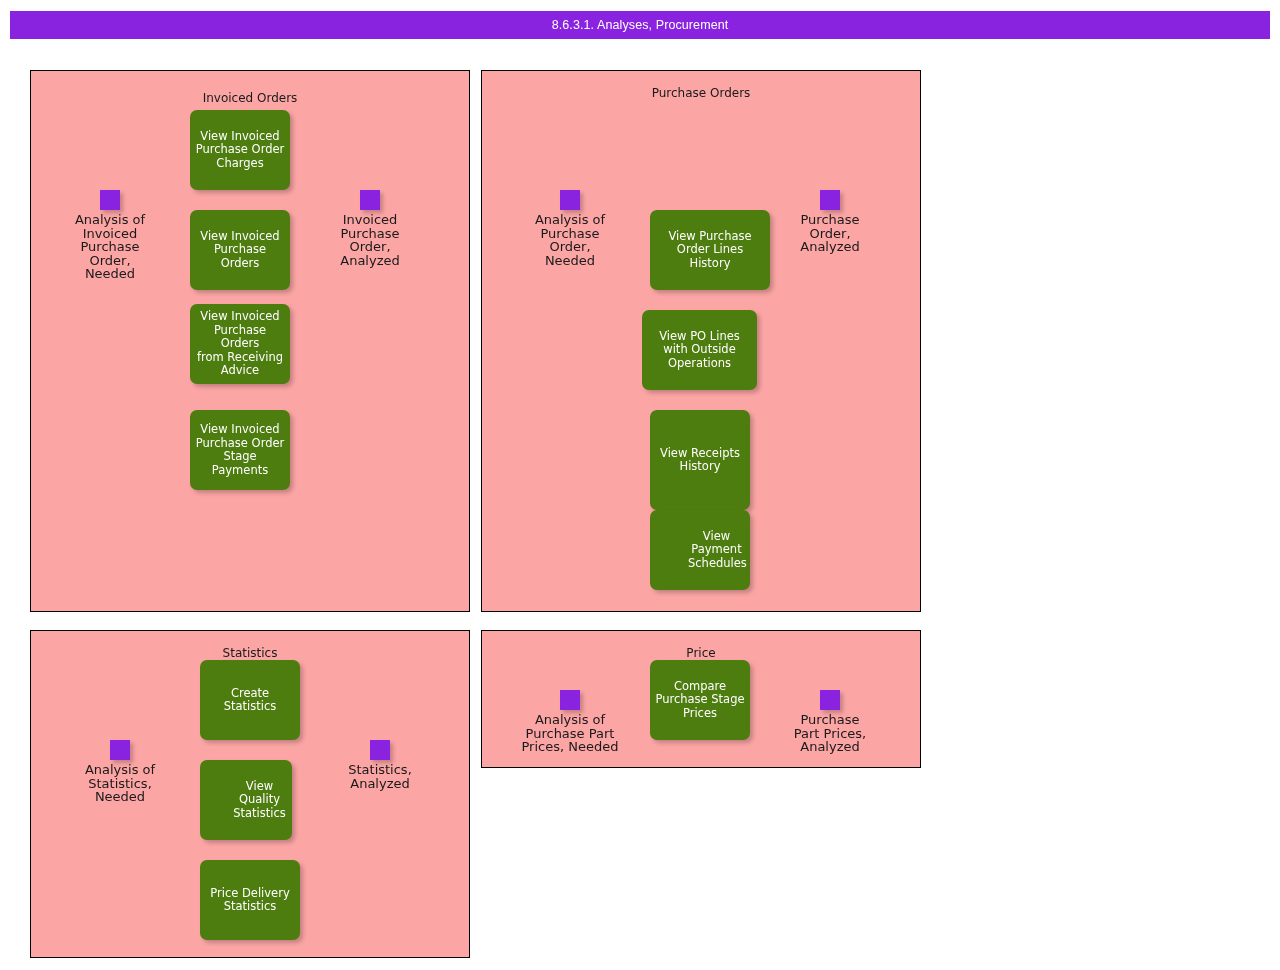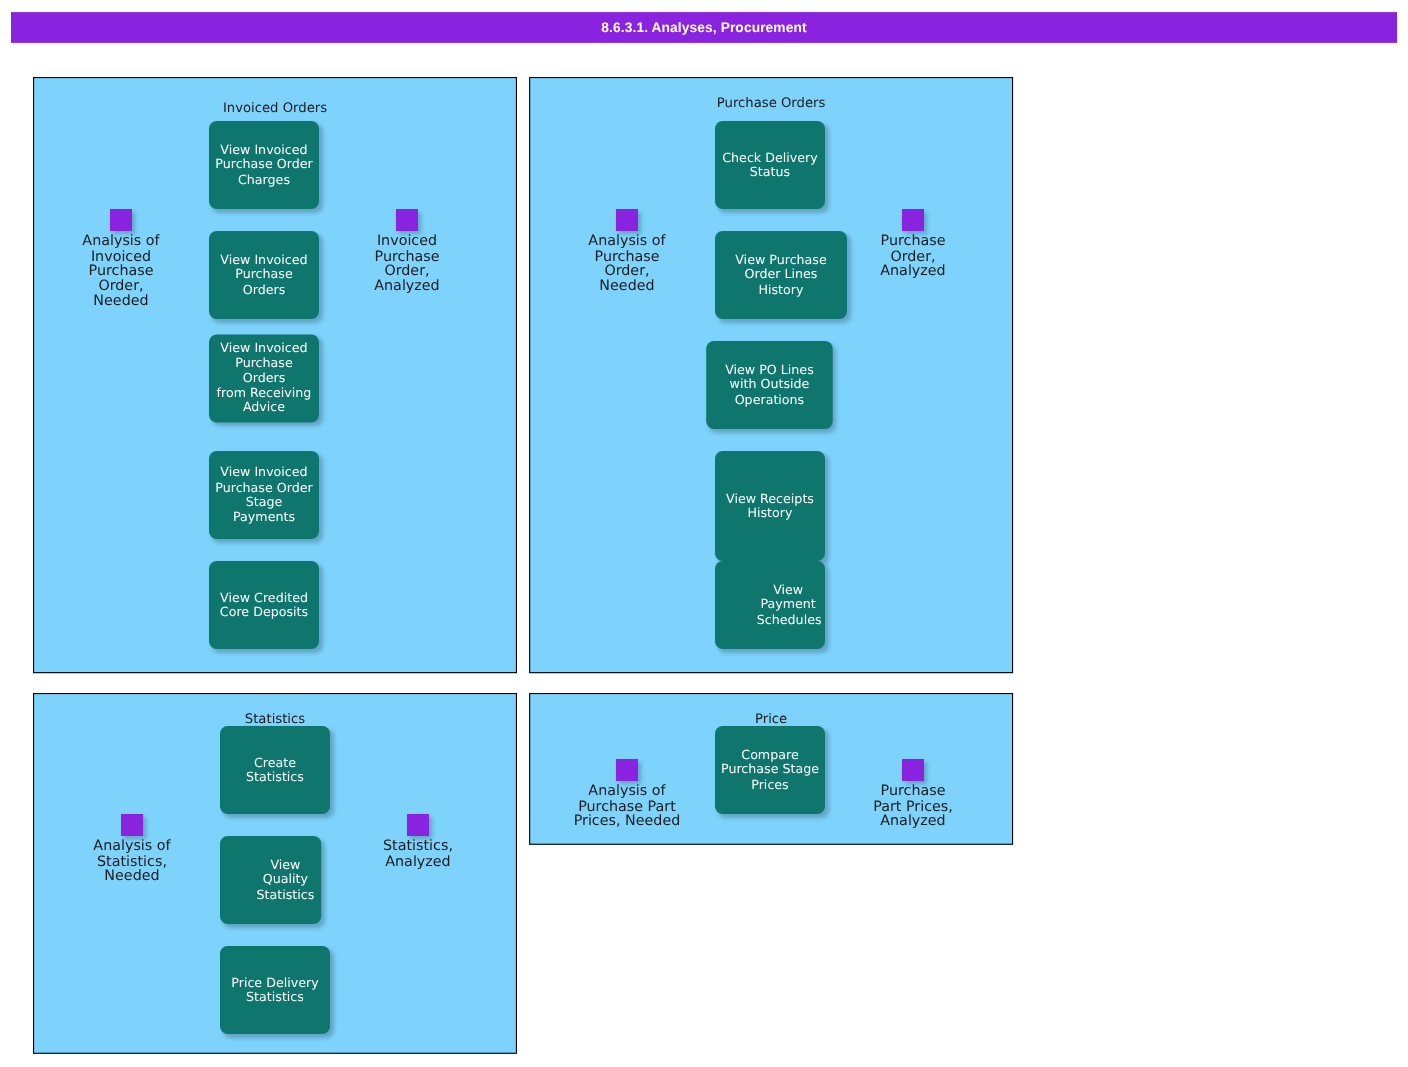--- a/index.html
+++ b/index.html
@@ -16,46 +16,46 @@
   .titlebar {
     position: absolute;
     left: 10px; top: 11px;
     width: 1260px; height: 28px;
     background: #8A23E0;
     display: flex; align-items: center; justify-content: center;
   }
   .titlebar .title-text {
     color: #ffffff;
     font-size: 12.5px;
-    font-weight: bold;
+    font-weight: normal;
     letter-spacing: .1px;
     font-family: "Liberation Sans", sans-serif;
   }
 
   
   .panel {
     position: absolute;
-    background: #7dd3fc;
+    background: #fca5a5;
     border: 1.4px solid #000000;
     padding-left: 20px;
   }
   .panel-title {
     position: absolute;
     top: 20px; left: 0; right: 0;
     text-align: center;
     font-size: 12px;
     color: #1a1a1a;
     font-family: "DejaVu Sans", sans-serif;
   }
   .panel-title.offset-title { top: 15px; }
 
   
   .proc {
     position: absolute;
-    background: #0f766e;
+    background: #4d7c0f;
     border-radius: 7px;
     color: #ffffff;
     font-size: 11.5px;
     line-height: 13.5px;
     text-align: center;
     display: flex; align-items: center; justify-content: center;
     padding: 2px 5px;
     box-shadow: 3px 3px 4px rgba(0,0,0,0.22);
     font-family: "DejaVu Sans", sans-serif;
   }
@@ -171,45 +171,37 @@
     <span style="white-space:pre-line;">View Invoiced
 Purchase Orders
 from Receiving
 Advice</span>
   </div>
   <div class="proc" style="left:190px; top:410px; width:100px; height:80px;">
     <span style="white-space:pre-line;">View Invoiced
 Purchase Order
 Stage Payments</span>
   </div>
-  <div class="proc" style="left:190px; top:510px; width:100px; height:80px;">
-    <span style="white-space:pre-line;">View Credited
-Core Deposits</span>
-  </div>
 
   <div class="evt" style="left:360px; top:190px;"></div>
   <div class="evt-label" style="left:310px; top:213px; width:120px; white-space:pre-line;">Invoiced
 Purchase
 Order,
 Analyzed</div>
 
   <div class="panel" style="left:481px; top:70px; width:440px; height:542px;">
     <div class="panel-title offset-title">Purchase Orders</div>
   </div>
 
   <div class="evt" style="left:560px; top:190px;"></div>
   <div class="evt-label" style="left:510px; top:213px; width:120px; white-space:pre-line;">Analysis of
 Purchase
 Order,
 Needed</div>
 
-  <div class="proc" style="left:650px; top:110px; width:100px; height:80px;">
-    <span style="white-space:pre-line;">Check Delivery
-Status</span>
-  </div>
   <div class="proc" style="left:650px; top:210px; width:120px; height:80px;">
     <span style="white-space:pre-line;">View Purchase
 Order Lines
 History</span>
   </div>
   <div class="proc" style="left:642px; top:310px; width:115px; height:80px;">
     <span style="white-space:pre-line;">View PO Lines
 with Outside
 Operations</span>
   </div>

